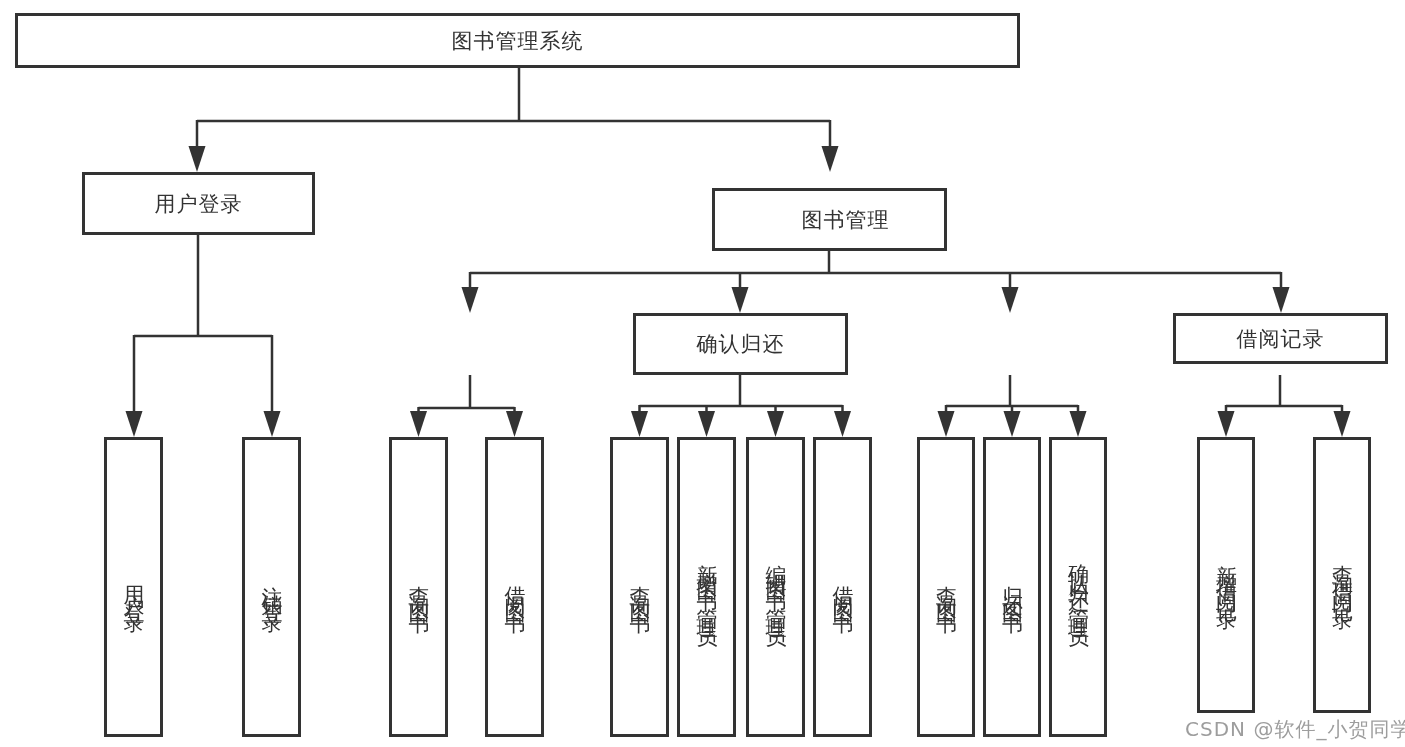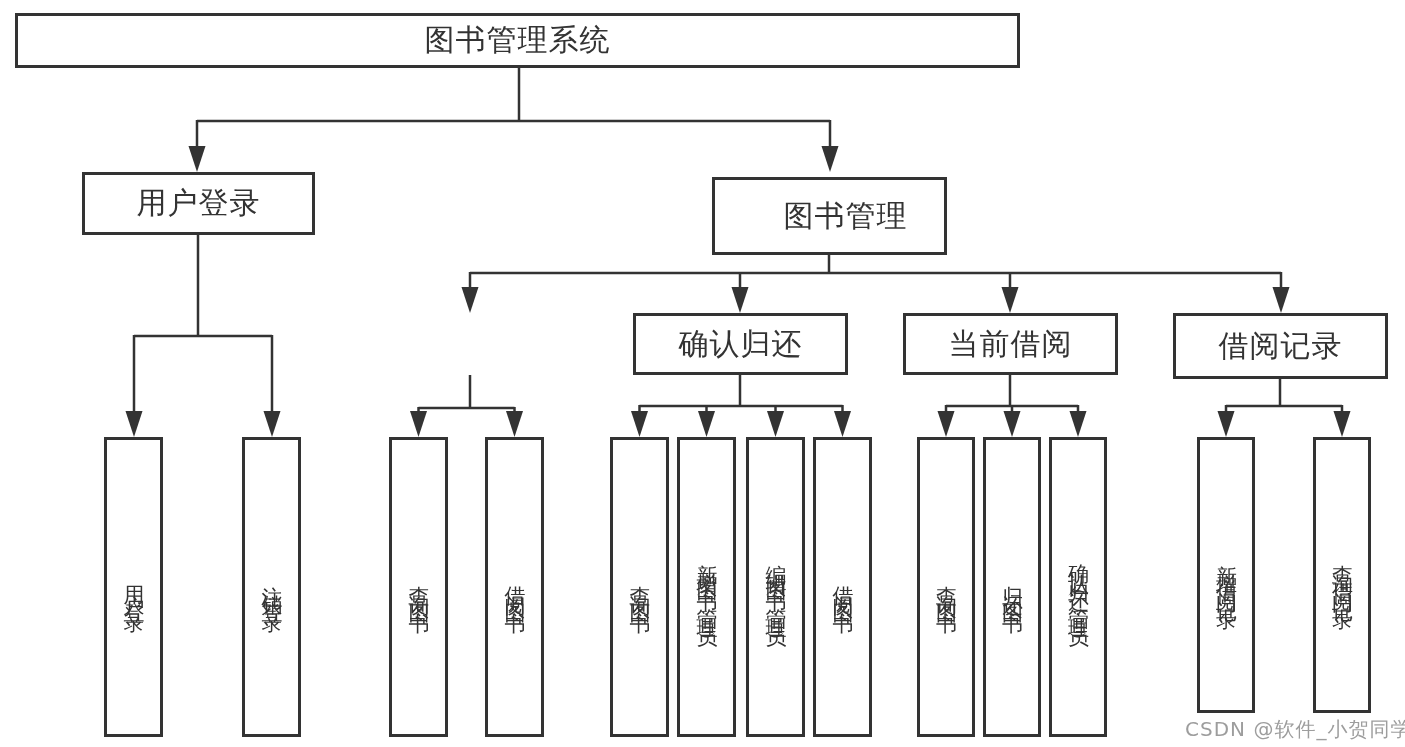--- a/index.html
+++ b/index.html
@@ -18,21 +18,21 @@
     z-index: 1;
   }
   .node {
     position: absolute;
     box-sizing: border-box;
     background: #ffffff;
     border: 3px solid #333333;
     display: flex;
     align-items: center;
     justify-content: center;
-    font-size: 30px;
+    font-size: 21px;
     color: #333333;
     z-index: 2;
     letter-spacing: 1px;
     white-space: nowrap;
   }
   .vnode {
     writing-mode: vertical-rl;
     text-orientation: mixed;
     font-size: 21px;
     letter-spacing: 9px;
@@ -118,25 +118,24 @@
       <polygon points="1003.5,411 1020.5,411 1012,437"></polygon>
       <polygon points="1069.5,411 1086.5,411 1078,437"></polygon>
       <polygon points="1217.5,411 1234.5,411 1226,437"></polygon>
       <polygon points="1333.5,411 1350.5,411 1342,437"></polygon>
     </g>
   </svg>
 
   <div class="node" style="left:15px; top:13px; width:1005px; height:55px;">图书管理系统</div>
 
   <div class="node" style="left:82px; top:172px; width:233px; height:63px;">用户登录</div>
-  <div class="node" style="left:712px; top:177px; width:235px; height:78px;padding-left:32px;">图书管理</div>
+  <div class="node" style="left:712px; top:188px; width:235px; height:63px;padding-left:32px;">图书管理</div>
 
   <div class="node" style="left:633px; top:313px; width:215px; height:62px;">确认归还</div>
-  <div class="node" style="left:903px; top:313px; width:215px; height:62px;">当前借阅</div>
-  <div class="node" style="left:1173px; top:313px; width:215px; height:66px;">借阅记录</div>
+  <div class="node" style="left:1173px; top:313px; width:215px; height:51px;">借阅记录</div>
 
   <div class="node vnode" style="left:104px; top:437px; width:59px; height:300px;">用户登录</div>
   <div class="node vnode" style="left:242px; top:437px; width:59px; height:300px;">注销登录</div>
 
   <div class="node vnode" style="left:389px; top:437px; width:59px; height:300px;">查询图书</div>
   <div class="node vnode" style="left:485px; top:437px; width:59px; height:300px;">借阅图书</div>
 
   <div class="node vnode" style="left:610px; top:437px; width:59px; height:300px;">查询图书</div>
   <div class="node vnode" style="left:677px; top:437px; width:59px; height:300px;">新增图书（管理员）</div>
   <div class="node vnode" style="left:746px; top:437px; width:59px; height:300px;">编辑图书（管理员）</div>

